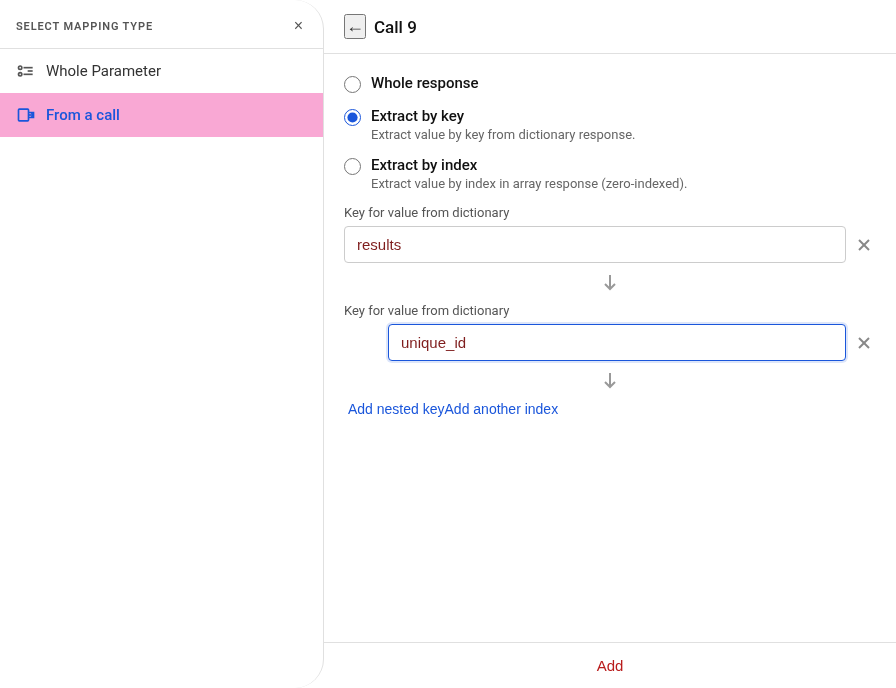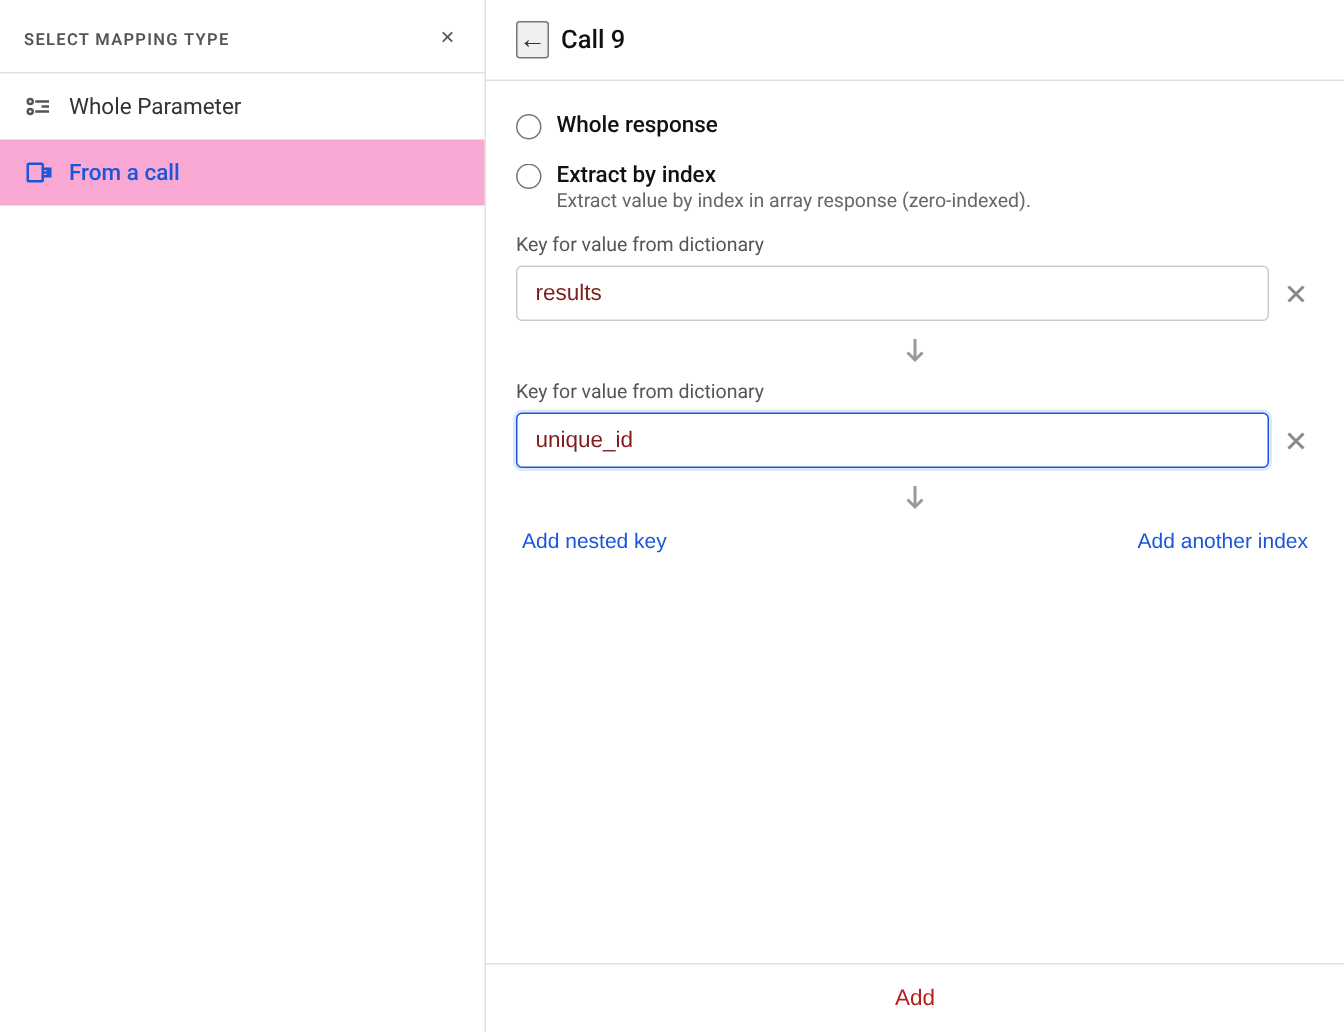--- a/index.html
+++ b/index.html
@@ -13,20 +13,21 @@
     }
 
     
     .sidebar {
       width: 324px;
       min-width: 324px;
       border-right: 1px solid #e0e0e0;
       background: #fff;
       display: flex;
       flex-direction: column;
+      border-radius: 29px;
     }
 
     .sidebar-header {
       display: flex;
       align-items: center;
       justify-content: space-between;
       padding: 16px 16px 12px 16px;
       border-bottom: 1px solid #e0e0e0;
     }
 
@@ -158,20 +159,21 @@
       border-radius: 4px;
       padding: 9px 12px;
       font-size: 15px;
       color: #7f1d1d;
       outline: none;
     }
 
     .key-input.focused {
       border-color: #1a56db;
       box-shadow: 0 0 0 2px rgba(26,86,219,0.15);
+      margin-left: 44px;
     }
 
     .clear-btn {
       background: none;
       border: none;
       cursor: pointer;
       color: #888;
       font-size: 16px;
       padding: 4px;
       display: flex;
@@ -183,21 +185,20 @@
       display: flex;
       justify-content: center;
       margin: 10px 0;
       color: #888;
       font-size: 20px;
     }
 
     
     .action-row {
       display: flex;
-      justify-content: space-between;
       margin-top: 4px;
       padding: 0 4px;
     }
 
     .action-link {
       font-size: 14px;
       color: #1a56db;
       background: none;
       border: none;
       cursor: pointer;
@@ -272,20 +273,27 @@
 
   <div class="panel-body">
 
     <label class="radio-option">
       <input type="radio" name="extract-mode" style="">
       <div>
         <div class="radio-label">Whole response</div>
       </div>
     </label>
 
+    <label class="radio-option">
+      <input type="radio" name="extract-mode" checked="" style="">
+      <div>
+        <div class="radio-label">Extract by key</div>
+        <div class="radio-desc">Extract value by key from dictionary response.</div>
+      </div>
+    </label>
 
     <label class="radio-option">
       <input type="radio" name="extract-mode" style="">
       <div>
         <div class="radio-label">Extract by index</div>
         <div class="radio-desc">Extract value by index in array response (zero-indexed).</div>
       </div>
     </label>
 
     <div class="key-section">

